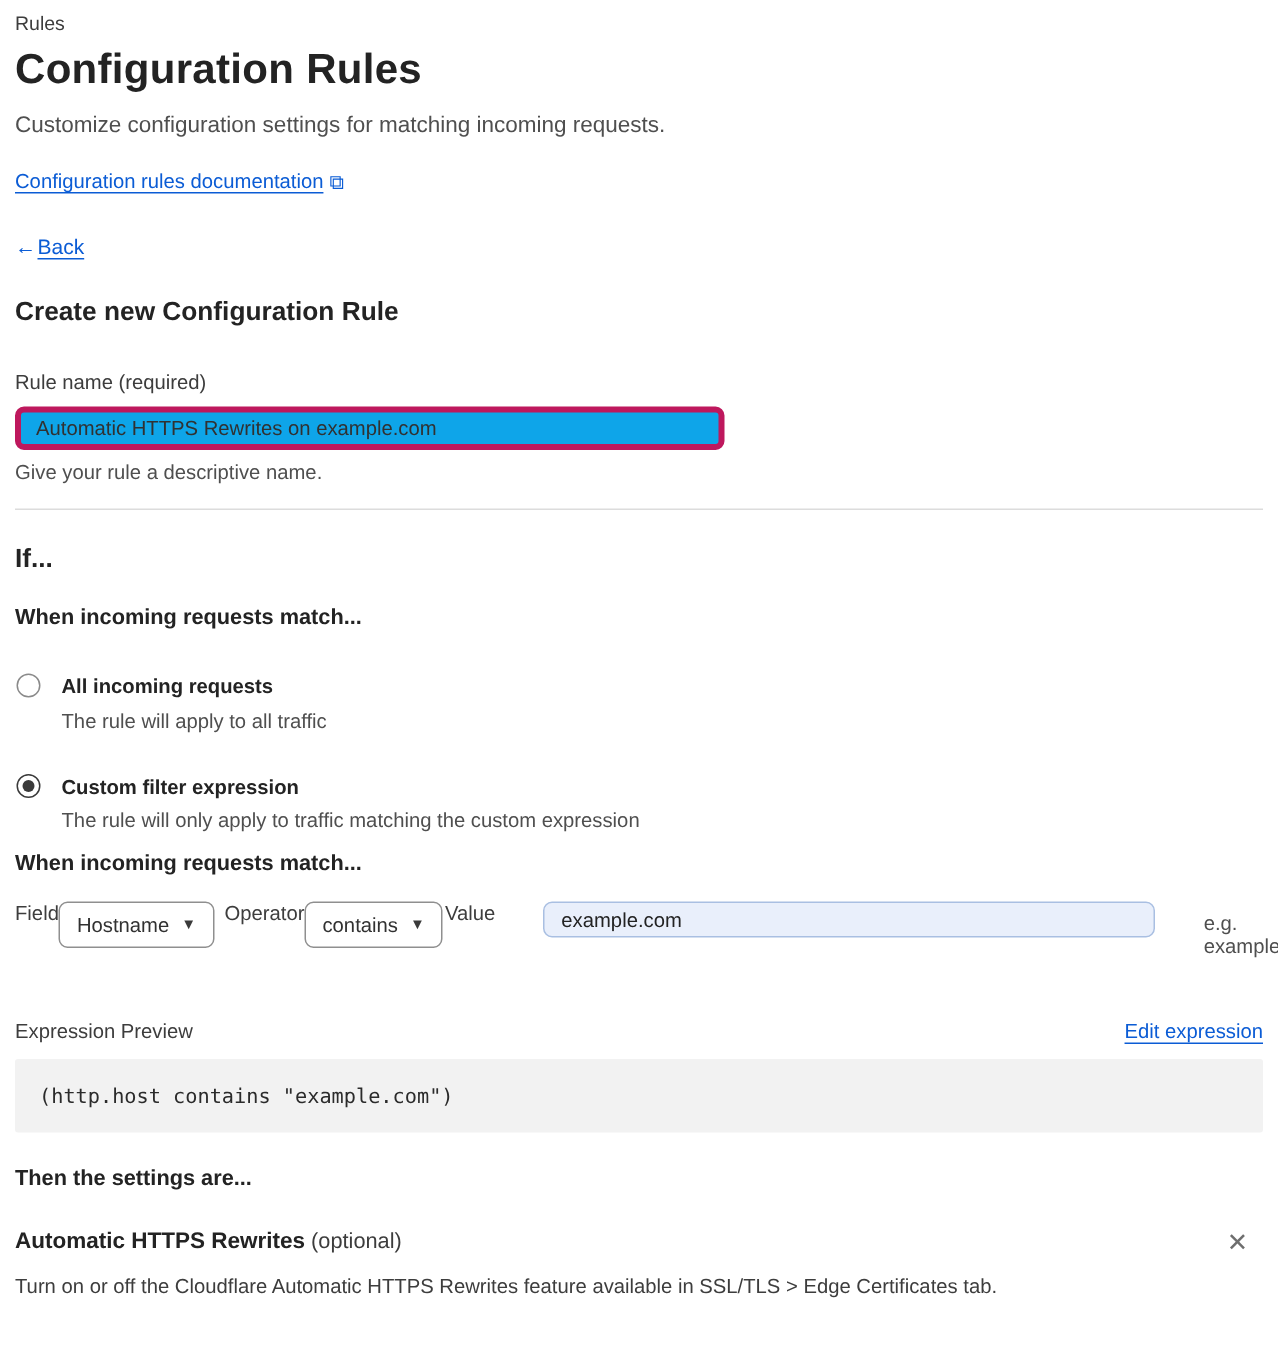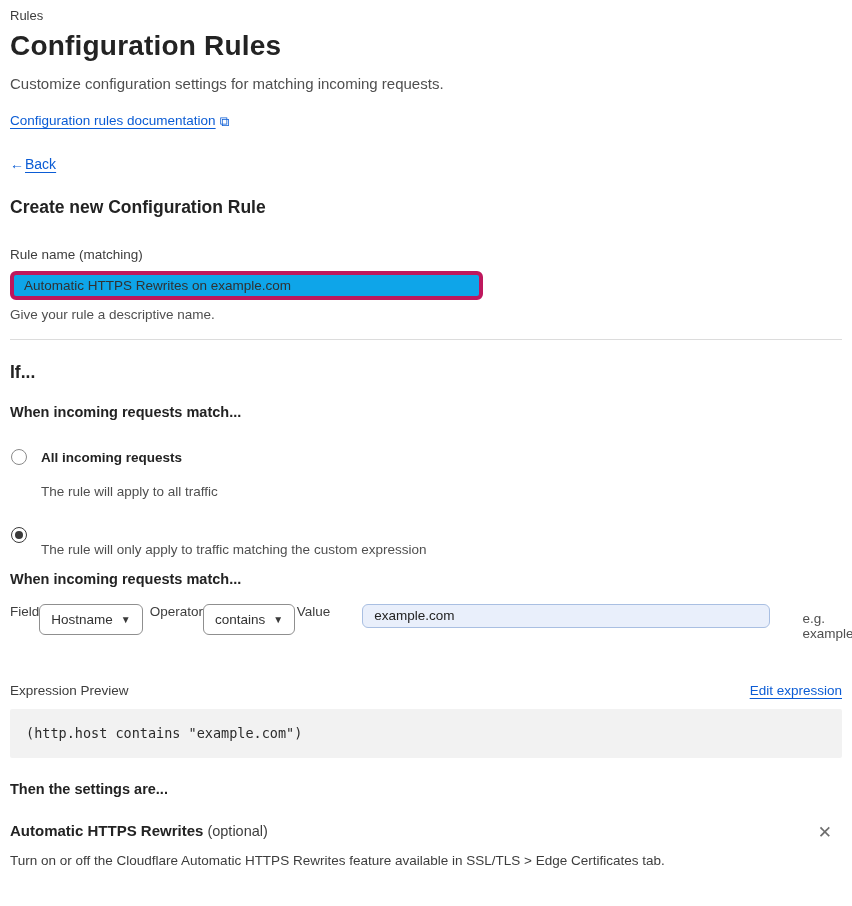--- a/index.html
+++ b/index.html
@@ -47,21 +47,21 @@
     border: 1.5px solid #8a8a8a; background: #fff;
     margin: 1px 14px 0 1px; flex: 0 0 auto;
     display: flex; align-items: center; justify-content: center;
     cursor: pointer;
   }
   .radio-circle.checked { border-color: #3a3a3a; }
   .radio-circle.checked::after {
     content: ""; width: 8px; height: 8px; border-radius: 50%; background: #3a3a3a;
   }
   .radio-label { font-size: 13.5px; font-weight: 700; color: #232323; line-height: 1.45; cursor: pointer; }
-  .radio-desc { font-size: 13.5px; color: #4f4f4f; margin-top: 16px; font-weight: 400; }
+  .radio-desc { font-size: 13.5px; color: #4f4f4f; margin-top: 5px; font-weight: 400; }
 
   .match-heading-2 { font-size: 14.5px; font-weight: 700; color: #232323; margin: 8px 0 17px 0; }
 
   .builder-row { display: flex; align-items: flex-start; }
   .builder-col { display: flex; flex-direction: row; }
   .select-box {
     height: 31px; border: 1px solid #8f8f8f; border-radius: 6px; background: #fff;
     display: flex; align-items: center; justify-content: space-between;
     padding: 0 11px; font-size: 13.5px; color: #313131; cursor: pointer;
   }
@@ -113,40 +113,41 @@
 <div class="doc-link-row">
   <a class="link">Configuration rules documentation</a><span class="ext-icon">⧉</span>
 </div>
 
 <div class="back-row">
   <span class="back-arrow">←</span><a class="link">Back</a>
 </div>
 
 <h2 class="section-h2">Create new Configuration Rule</h2>
 
-<div class="field-label">Rule name (matching)</div>
+<div class="field-label">Rule name (required)</div>
 <input class="text-input" type="text" value="Automatic HTTPS Rewrites on example.com" style="">
 <div class="helper">Give your rule a descriptive name.</div>
 
 <hr class="divider">
 
 <div class="if-heading">If...</div>
 <div class="match-heading">When incoming requests match...</div>
 
 <div class="radio-option">
   <span class="radio-circle"></span>
   <div>
     <div class="radio-label">All incoming requests</div>
     <div class="radio-desc">The rule will apply to all traffic</div>
   </div>
 </div>
 
 <div class="radio-option" style="margin-bottom:14px;">
   <span class="radio-circle checked"></span>
   <div>
+    <div class="radio-label">Custom filter expression</div>
     <div class="radio-desc">The rule will only apply to traffic matching the custom expression</div>
   </div>
 </div>
 
 <div class="match-heading-2">When incoming requests match...</div>
 
 <div class="builder-row">
   <div class="builder-col" style="width:139px;">
     <div class="field-label">Field</div>
     <div class="select-box">

